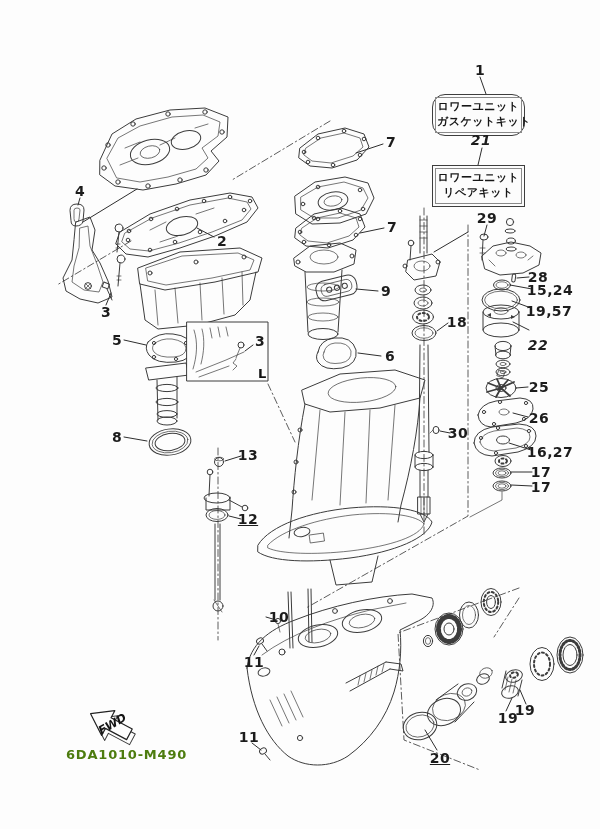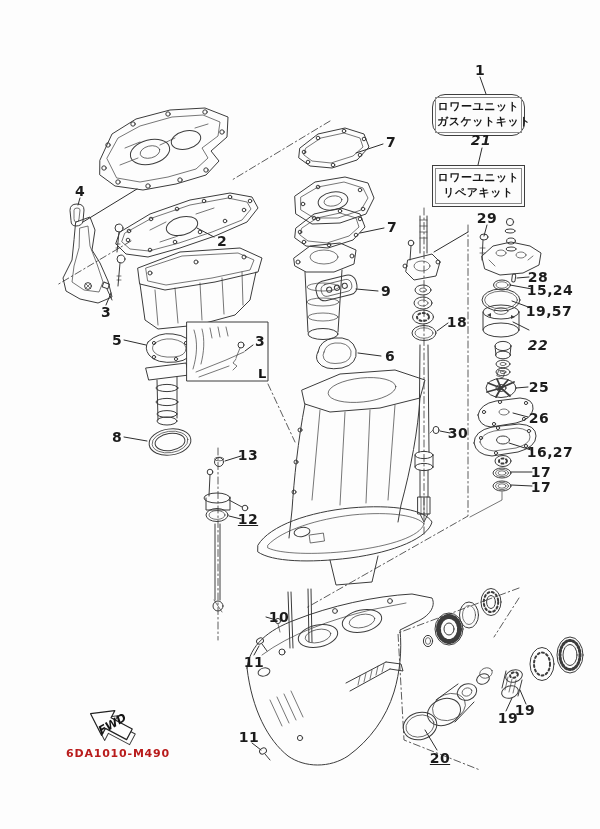--- a/index.html
+++ b/index.html
@@ -18,22 +18,22 @@
   .art .paperfill{fill:#fdfdfd;}
   .art text{stroke:none;fill:#141414;}
   .callout{position:absolute;transform:translate(-50%,-50%);font-size:14px;font-weight:700;
            color:#1c1c1c;letter-spacing:0.4px;white-space:nowrap;line-height:1;}
   .kit-box{position:absolute;border:1px solid #3e3e3e;padding:2px;background:#fcfcfc;box-sizing:border-box;width:93px;}
   .kit-box .inner{border:1px solid #8a8a8a;padding:2px 1px;text-align:center;}
   .kit-box .kit-line{font-size:11px;font-weight:600;color:#161616;letter-spacing:0.5px;
            line-height:1.35;white-space:nowrap;}
   #kit-box-1{left:432px;top:94px;border-radius:13px;}
   #kit-box-2{left:432px;top:165px;}
-  .code-label{position:absolute;left:66px;top:747px;font-size:11px;font-weight:700;
-           letter-spacing:0.8px;color:#b91c1c;}
+  .code-label{position:absolute;left:66px;top:747px;font-size:13px;font-weight:700;
+           letter-spacing:0.8px;color:#4d7c0f;}
   .detail-l{position:absolute;left:258px;top:366px;font-size:13px;font-weight:700;color:#111;}
 </style>
 </head>
 <body>
 
 <div class="stage">
 
 <svg class="art" width="600" height="829" viewBox="0 0 600 829">
 
   <g>

